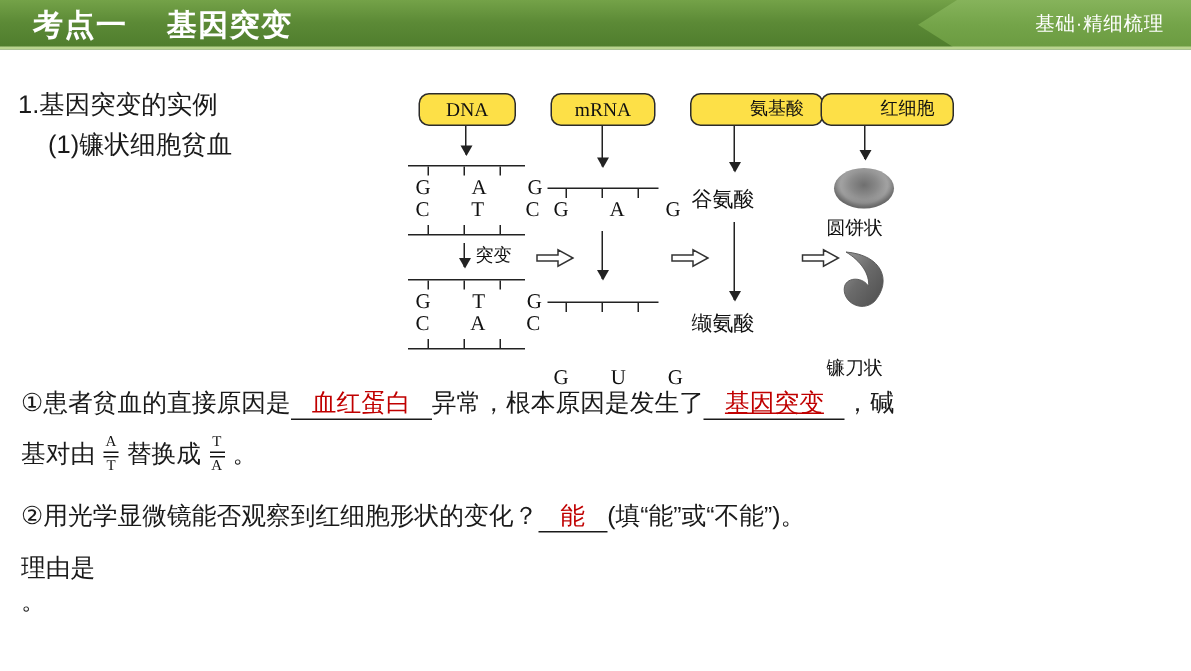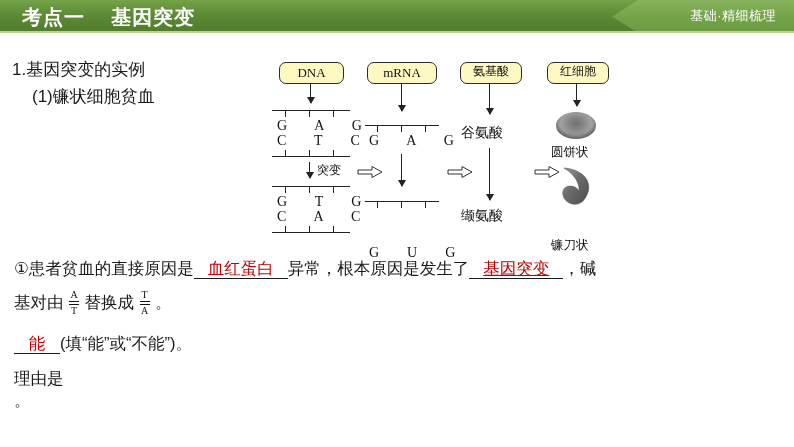--- a/index.html
+++ b/index.html
@@ -85,30 +85,30 @@
     position: absolute;
     left: 262px;
     top: 62px;
     width: 530px;
     height: 185px;
   }
   .dbox {
     position: absolute;
     border: 1.3px solid #2b2b2b;
     border-radius: 7px;
-    background: #fef9c3;
+    background: #fde047;
     font-size: 13px;
     color: #111;
     text-align: center;
     line-height: 19px;
     height: 20px;
     white-space: pre;
     font-family: "Liberation Serif", "DejaVu Serif", serif;
   }
-  .dbox.cn { font-family: Liberation Mono, monospace; font-size: 12px;}
+  .dbox.cn { font-family: Liberation Serif, serif; font-size: 12px; padding-left: 27px;}
 
   .varrow {
     position: absolute;
     width: 1.4px;
     background: #222;
   }
   .varrow::after {
     content: "";
     position: absolute;
     left: -3.3px;
@@ -341,20 +341,21 @@
   <span class="frac">
     <span class="num">T</span>
     <span class="bar1"></span>
     <span class="bar2"></span>
     <span class="den">A</span>
   </span>
   <span>。</span>
 </div>
 
 <div class="ansline" style="left:14px; top:333px;">
+  <span>②用光学显微镜能否观察到红细胞形状的变化？</span>
   <span class="blank" style="min-width:38px;">能</span>
   <span>(填“能”或“不能”)。</span>
 </div>
 
 <div class="ansline" style="left:14px; top:368px;flex-direction:column;">
   <span>理由是</span>
   <span>。</span>
 </div>
 
 </body></html>

